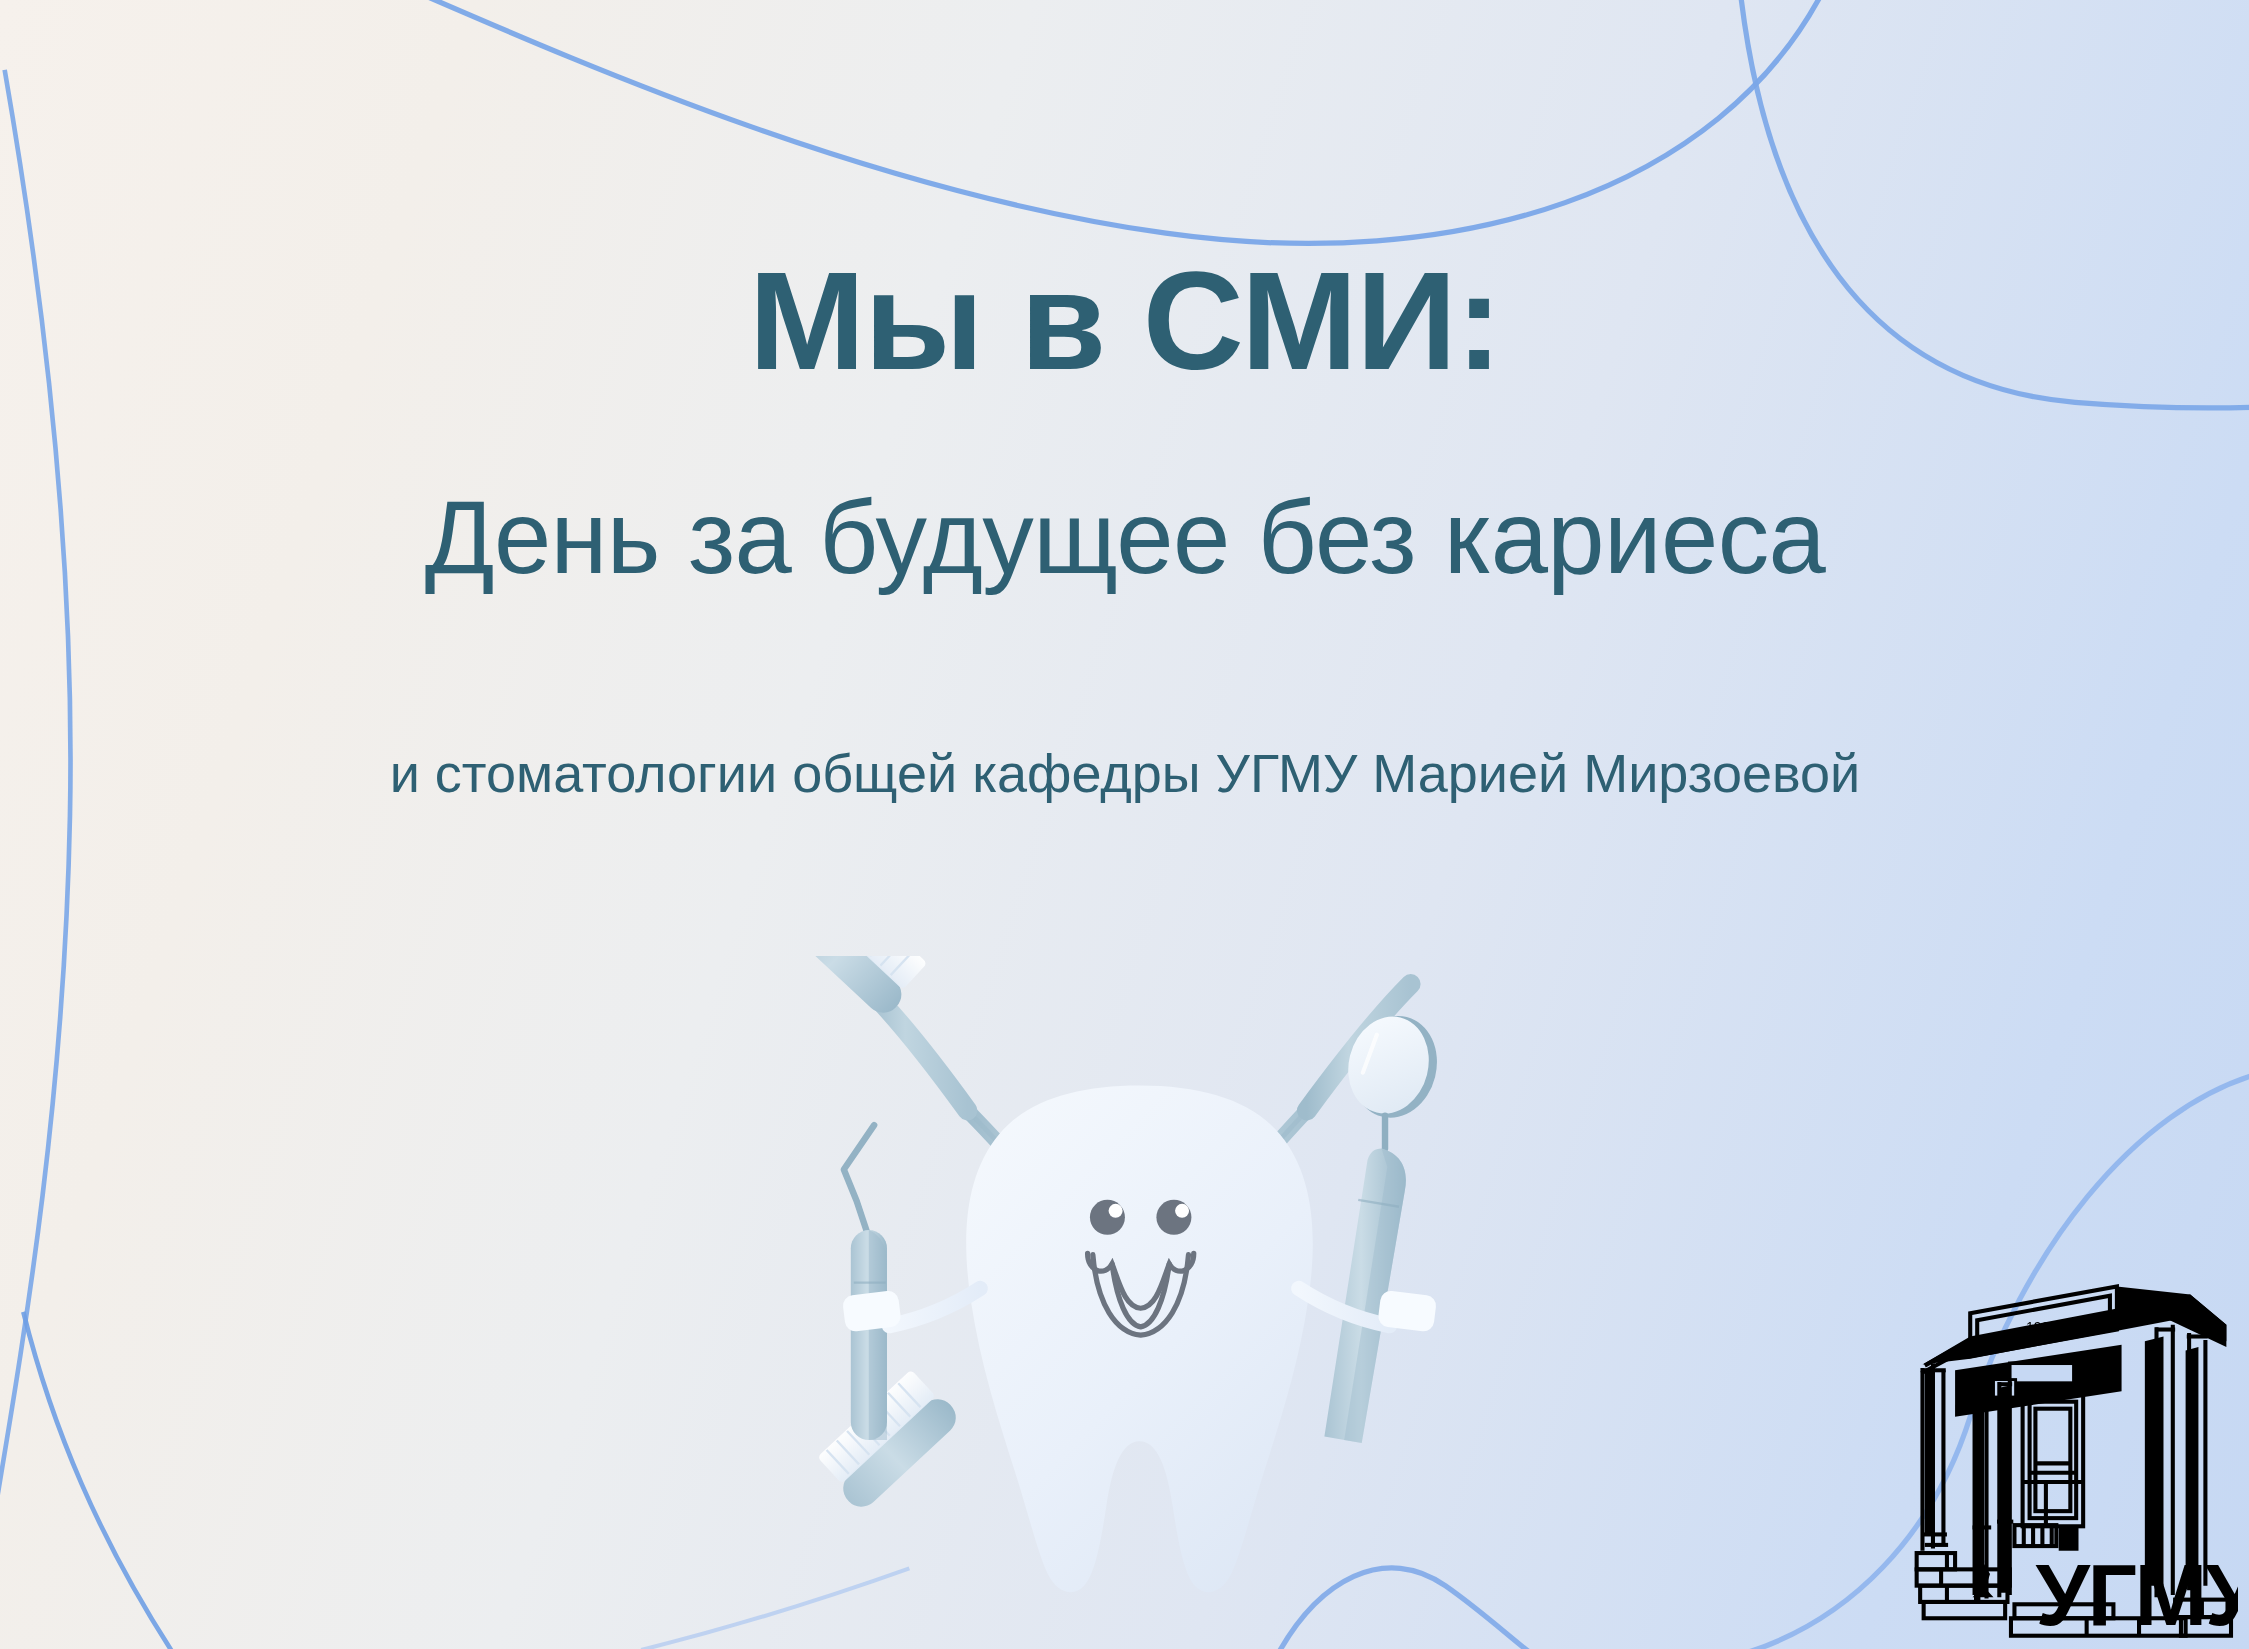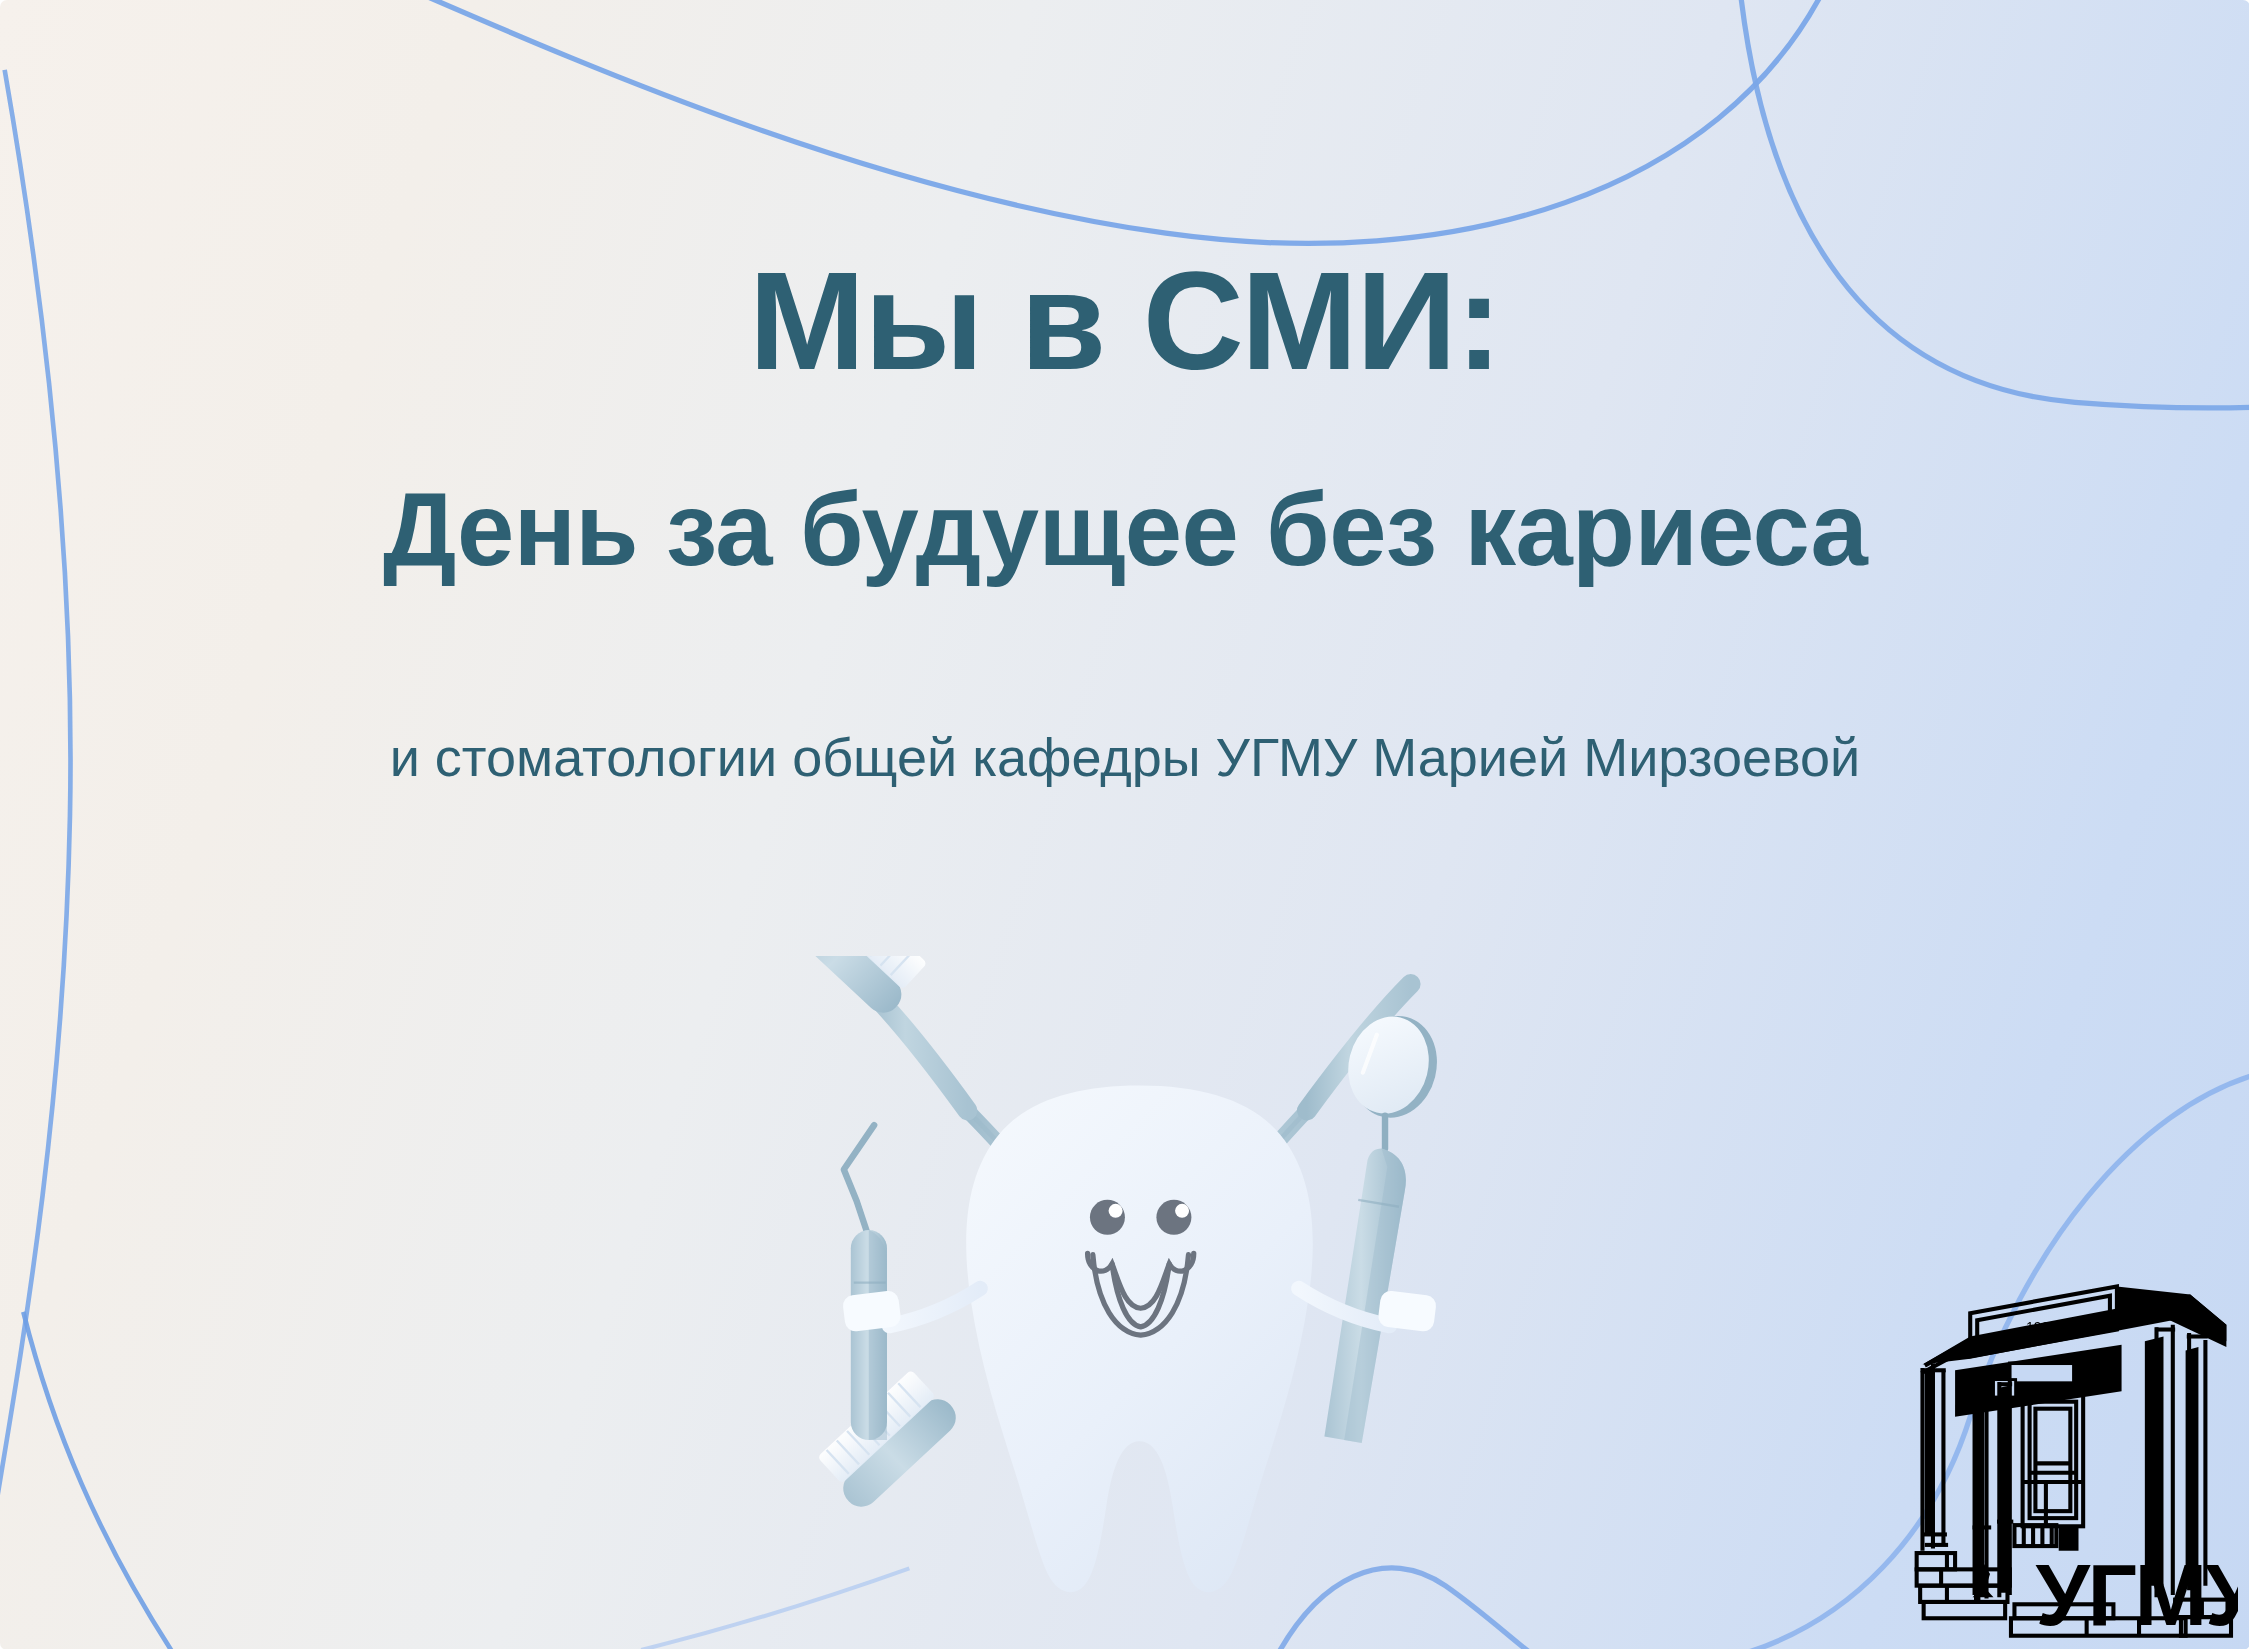--- a/index.html
+++ b/index.html
@@ -18,21 +18,20 @@
     width: 2250px;
     height: 1650px;
     background: linear-gradient(108deg,
         #f6f1ec 0%,
         #f3efea 17%,
         #eceef0 37%,
         #dfe6f2 62%,
         #ccdcf4 86%,
         #c6d8f3 100%);
     overflow: hidden;
-    border-radius: 7px;
   }
 
   
   .bg-curves {
     position: absolute;
     inset: 0;
     width: 2250px;
     height: 1650px;
     pointer-events: none;
   }
@@ -51,25 +50,25 @@
     margin: 0;
     padding-top: 251px;
     font-size: 140px;
     line-height: 1.0;
     font-weight: 700;
     letter-spacing: -1.2px;
     color: #2e6073;
   }
 
   .headline {
-    margin: 0;
+    margin: 8px;
     padding-top: 87px;
     font-size: 103px;
     line-height: 1.0;
-    font-weight: 700;
+    font-weight: 400;
     letter-spacing: -0.6px;
     color: #2e6073;
     text-align: center;
   }
 
   .subtitle {
     margin: 0 auto;
     padding-top: 70px;
     width: 2040px;
     font-size: 54px;

